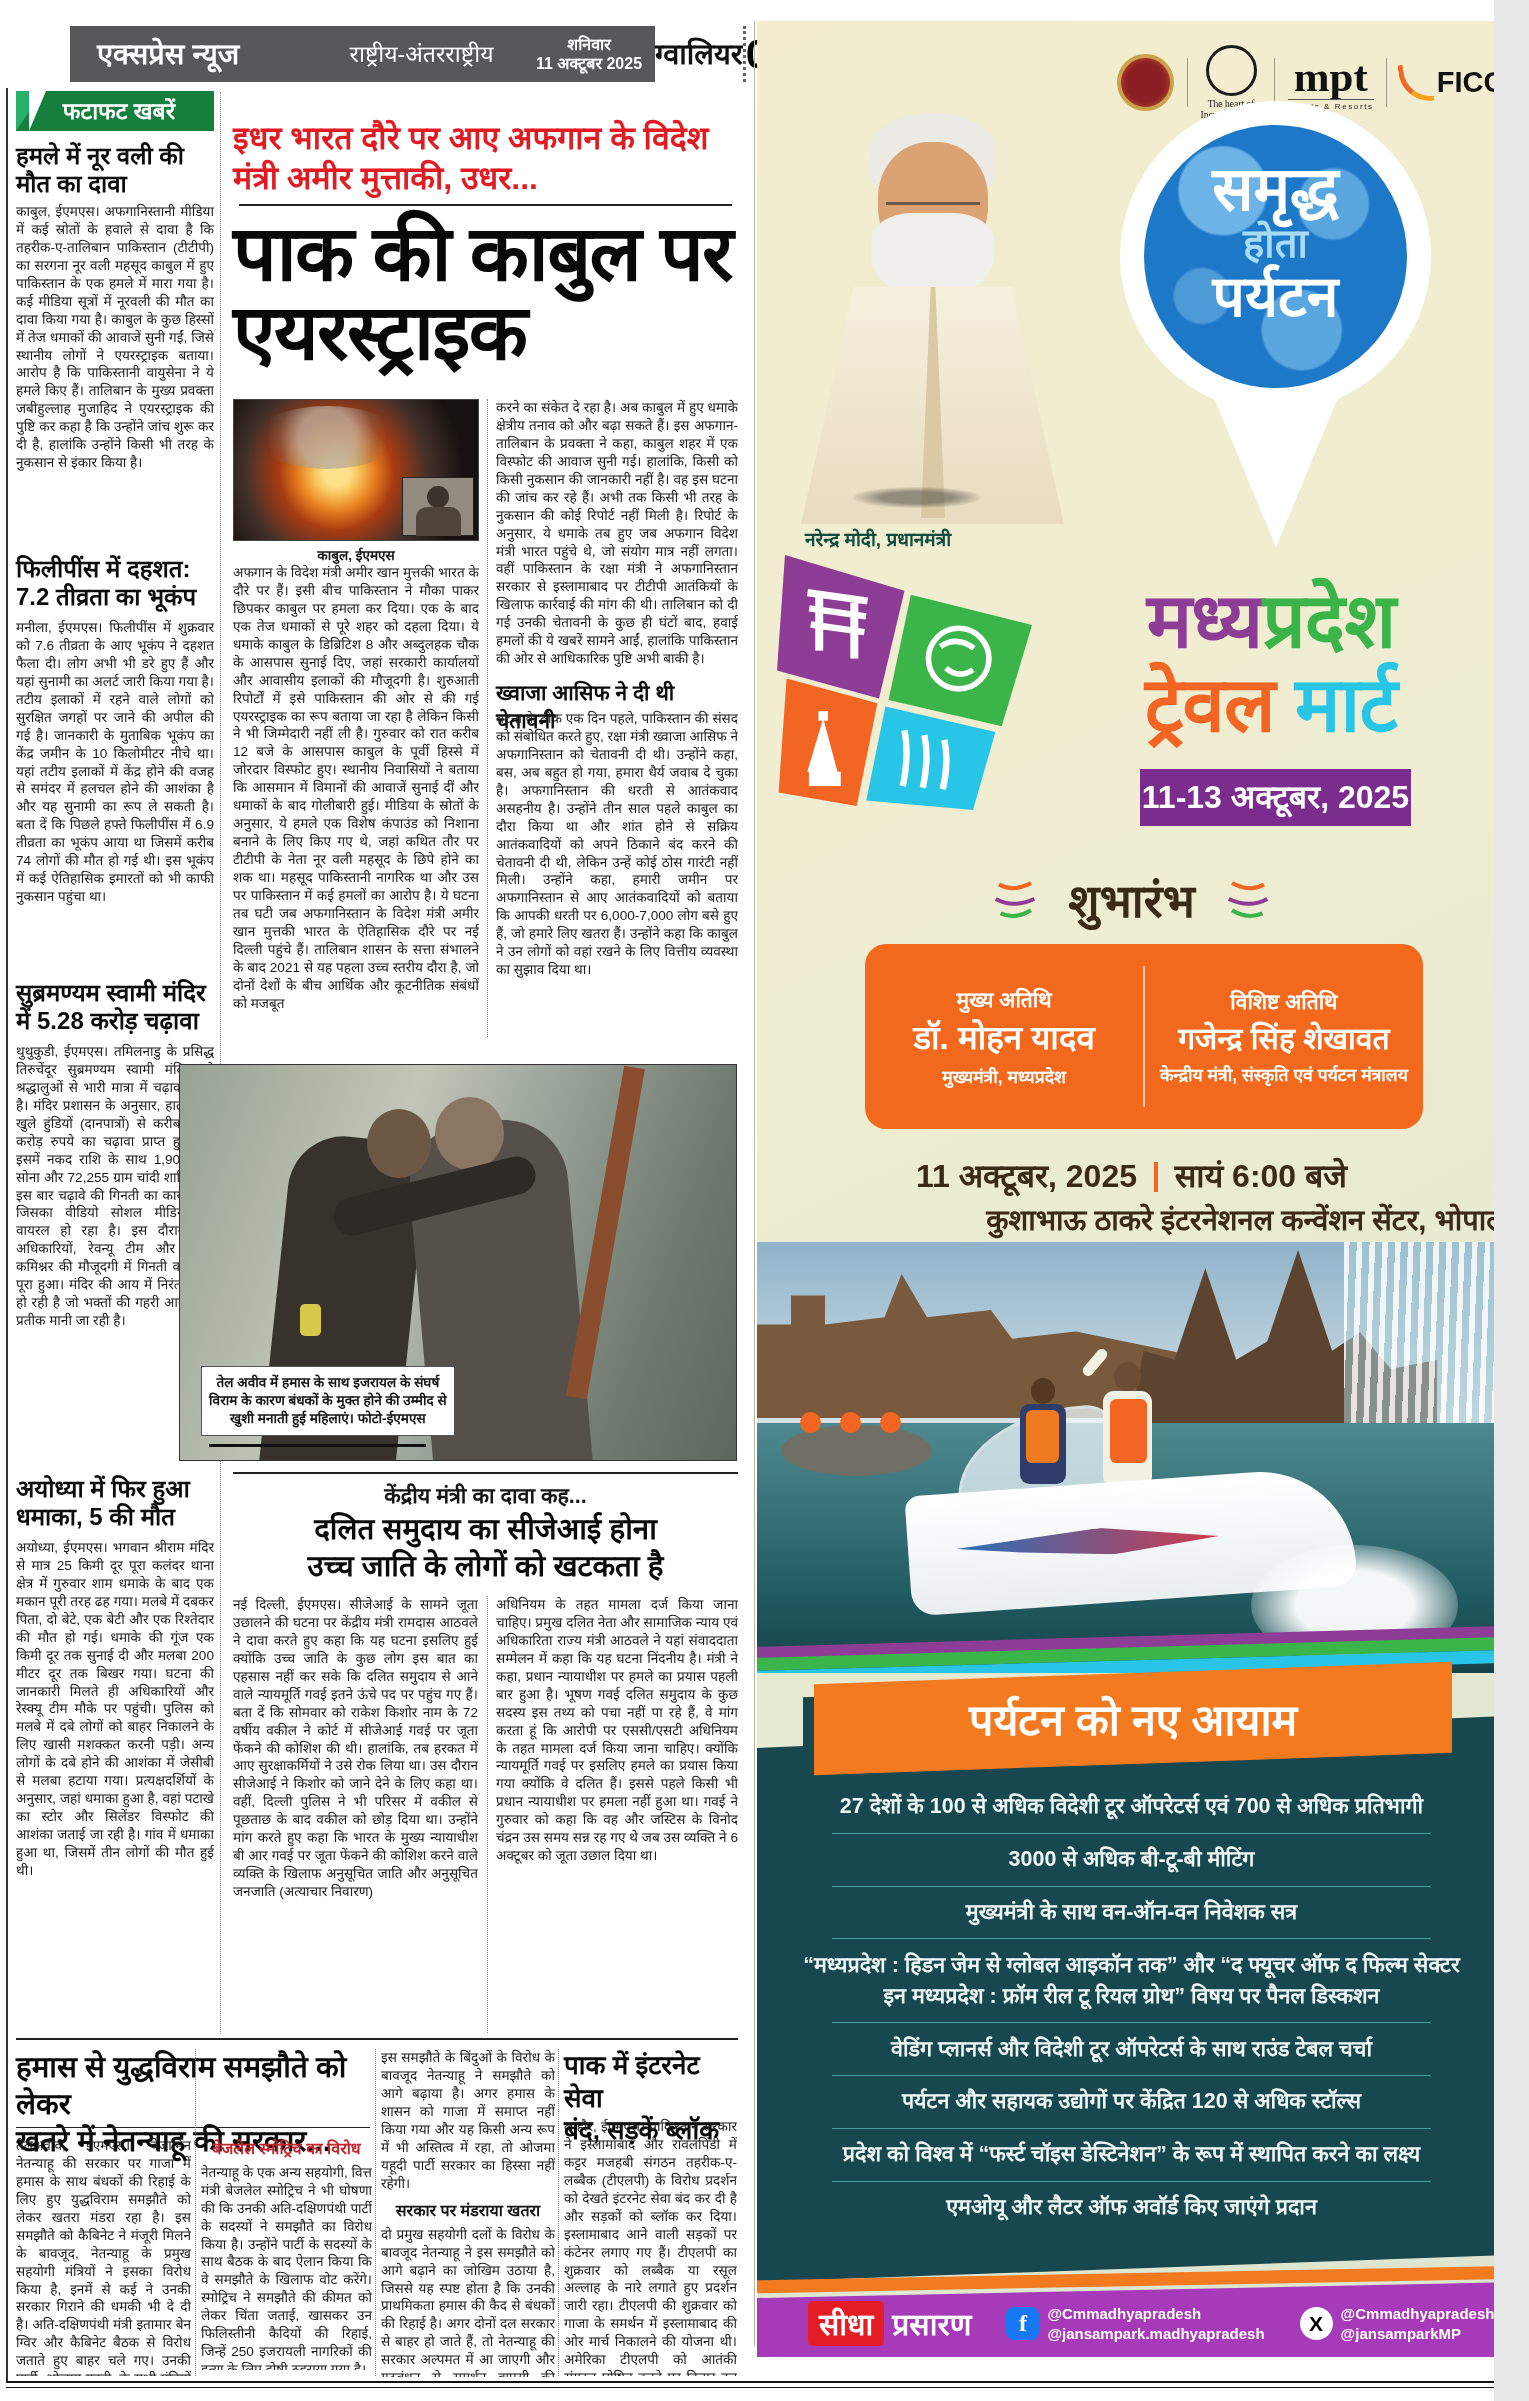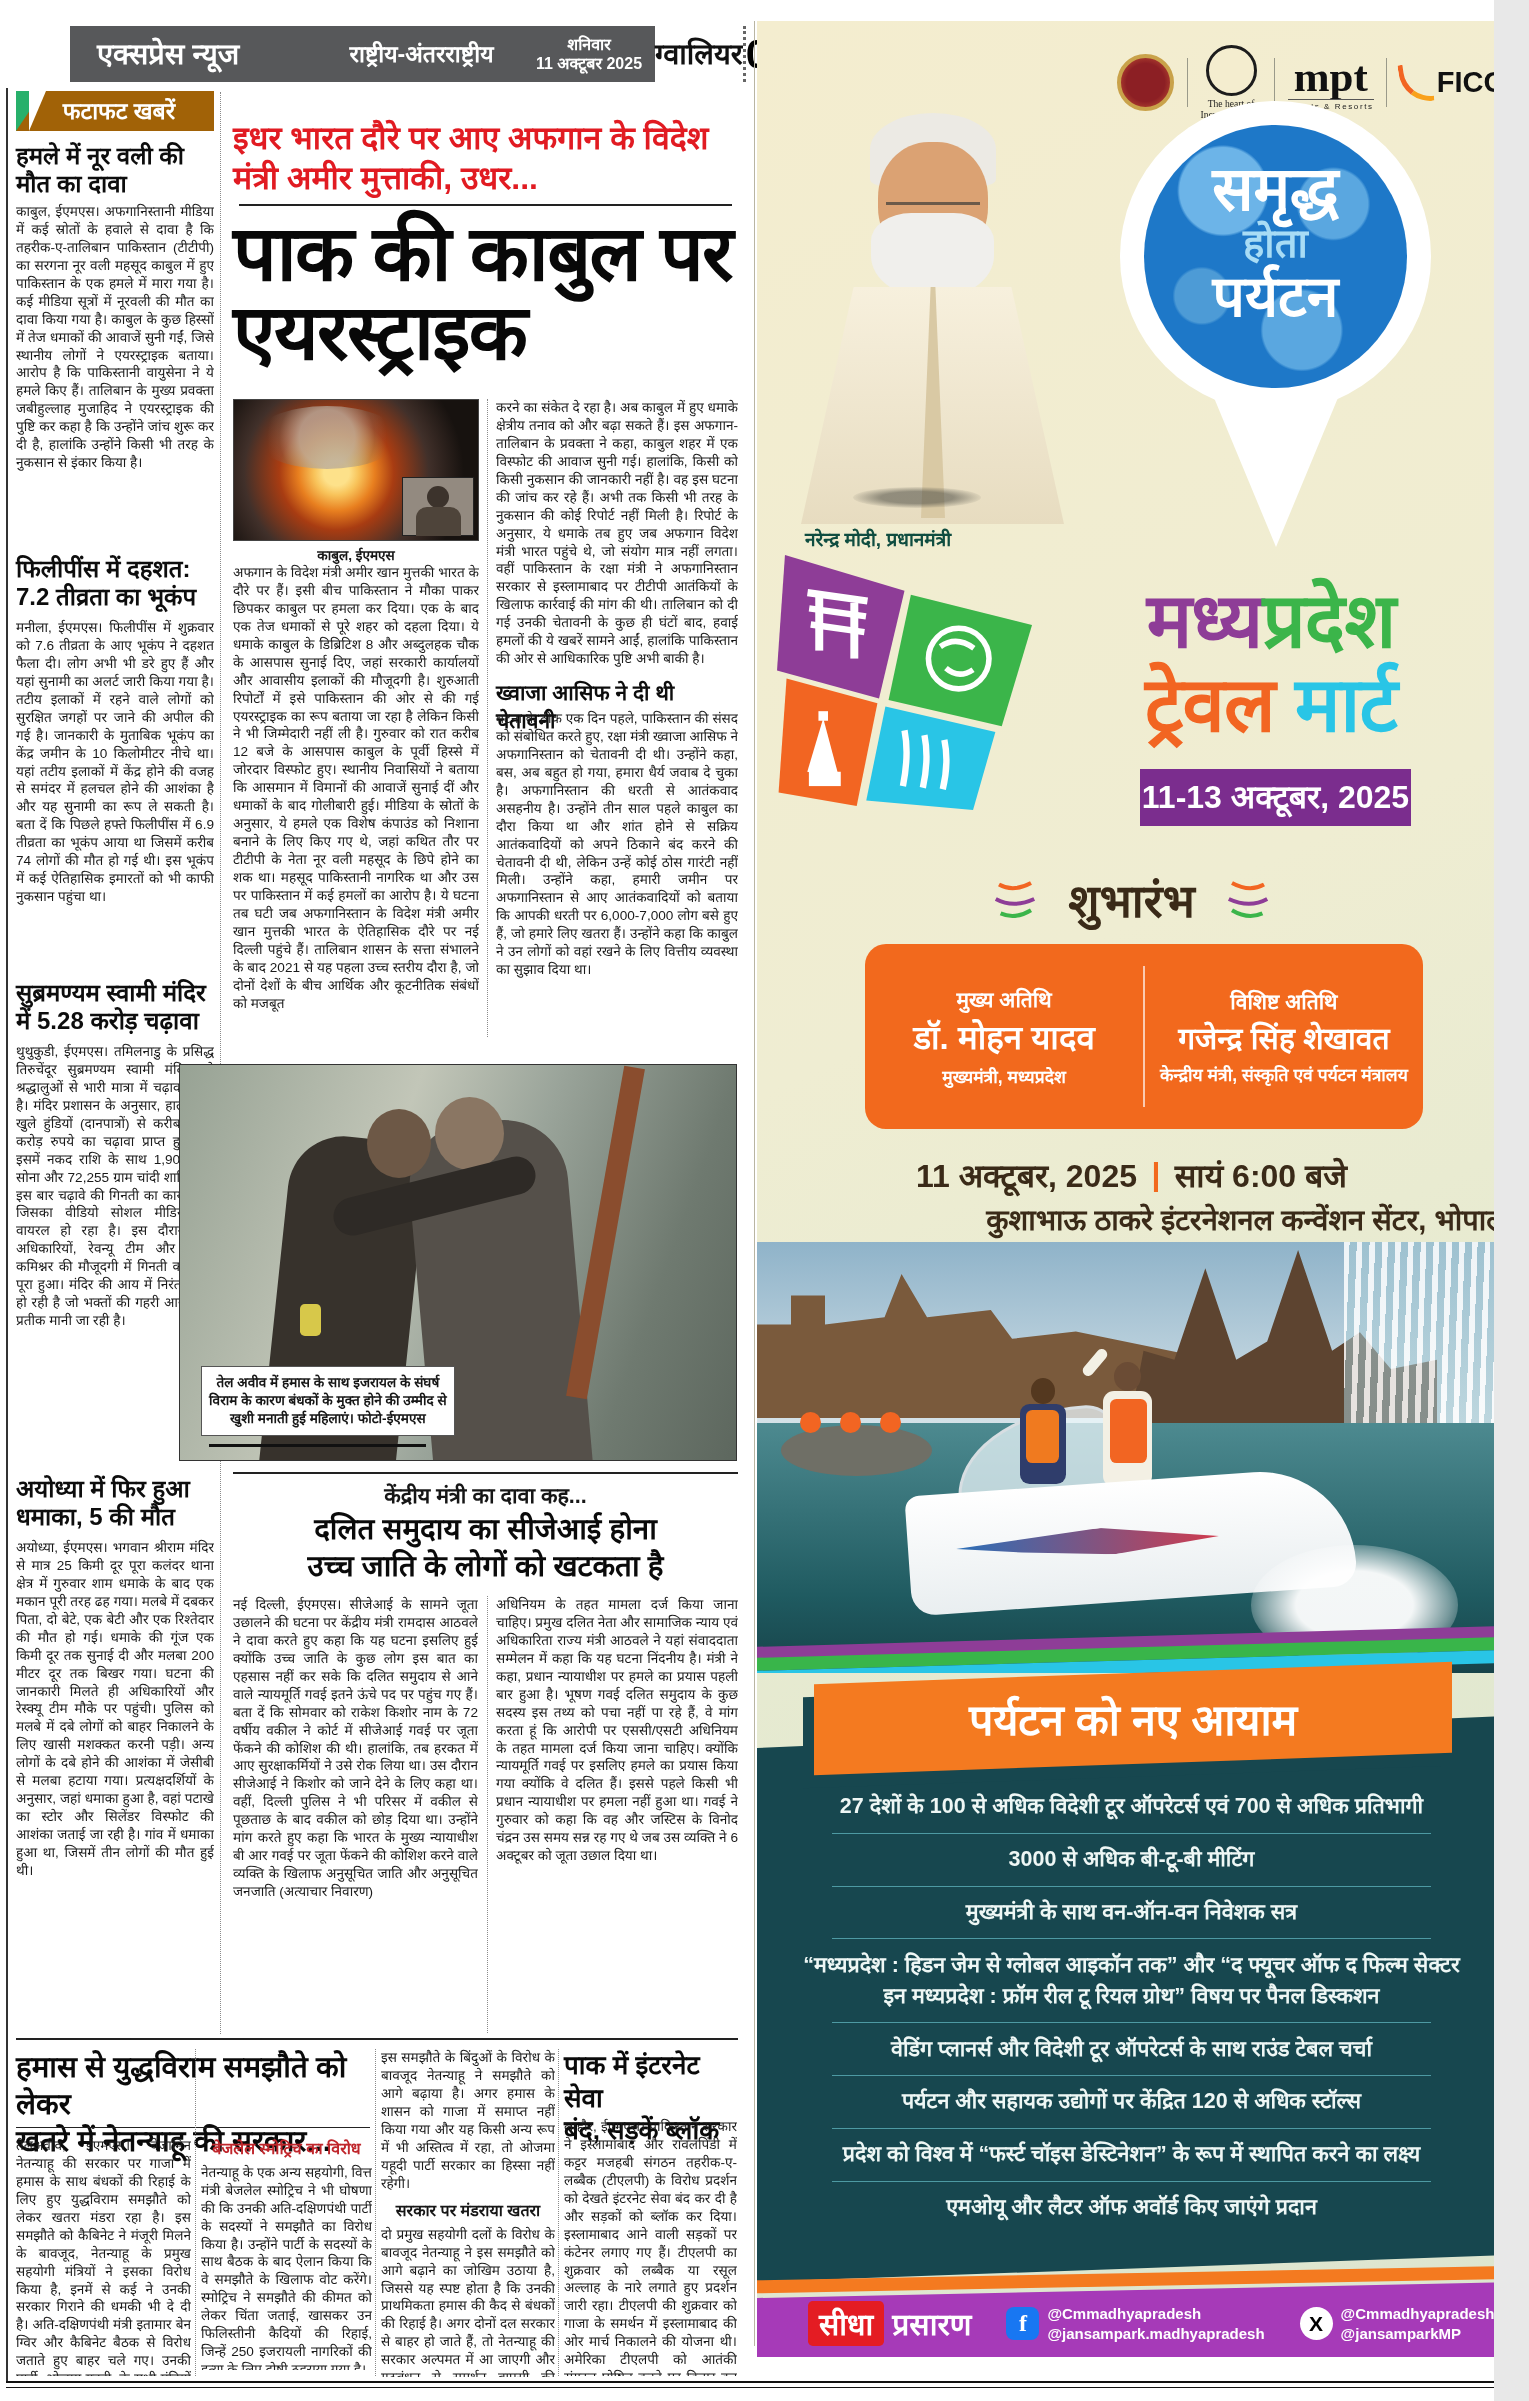--- a/index.html
+++ b/index.html
@@ -3,26 +3,26 @@
 <meta charset="utf-8">
 <style>
   html,body{margin:0;padding:0;background:#e8e8e8;}
   .page{position:relative;width:1494px;height:2401px;background:#ffffff;overflow:hidden;
         font-family:"Liberation Sans","DejaVu Sans",sans-serif;color:#161616;}
   .abs{position:absolute;}
   
   .hdr{left:70px;top:26px;width:686px;height:56px;display:flex;}
   .h-gray{display:flex;background:#57585a;color:#fff;}
   .h-brand{width:223px;font-size:29px;font-weight:800;line-height:56px;padding-left:27px;}
-  .h-section{width:203px;font-size:23px;font-weight:700;line-height:56px;text-align:center;}
+  .h-section{width:203px;font-size:23px;font-weight:400;line-height:56px;text-align:center;}
   .h-date{width:132px;display:flex;flex-direction:column;justify-content:center;text-align:center;font-size:16px;font-weight:700;line-height:1.2;}
   .h-city{width:89px;background:#fff;color:#111;font-size:29px;font-weight:900;line-height:56px;text-align:center;}
   .h-page{width:48px;background:#fff;color:#000;font-size:41px;font-weight:900;line-height:56px;text-align:center;border-left:3.2px dotted #666;}
   
-  .band{left:16px;top:91px;width:198px;height:40px;background:#a16207;color:#fff;
+  .band{left:16px;top:91px;width:198px;height:40px;background:#15803d;color:#fff;
         font-size:23px;font-weight:800;line-height:40px;text-align:center;padding-left:8px;box-sizing:border-box;}
   .band-flag{left:16px;top:91px;width:0;height:0;border-top:40px solid #27b06b;border-right:27px solid transparent;}
   .band-flag2{left:29px;top:91px;width:0;height:0;border-top:40px solid #ffffff;border-right:17.5px solid transparent;}
   .qh{width:198px;font-size:24px;font-weight:900;line-height:1.18;color:#0d0d0d;}
   .bt{font-size:13.6px;line-height:1.32;text-align:justify;color:#1a1a1a;overflow:hidden;}
   .vdot{border-left:1.6px dotted #8a8a8a;width:0;}
   
   .kicker{left:233px;top:118px;width:505px;text-align:left;color:#e11b22;font-size:32px;font-weight:700;line-height:1.25;}
   .rule{background:#222;height:1.6px;}
   .mainhl{left:233px;top:214px;width:510px;font-size:77px;font-weight:900;line-height:1.02;letter-spacing:-1.6px;color:#080808;}

